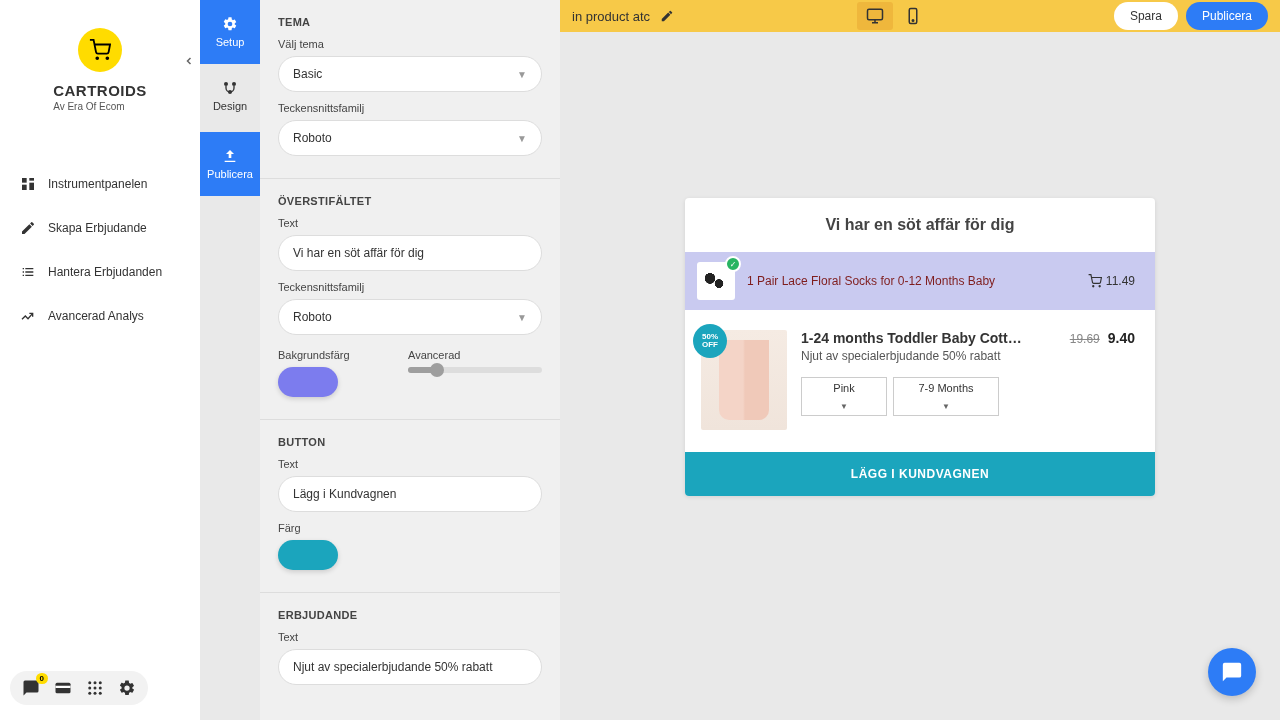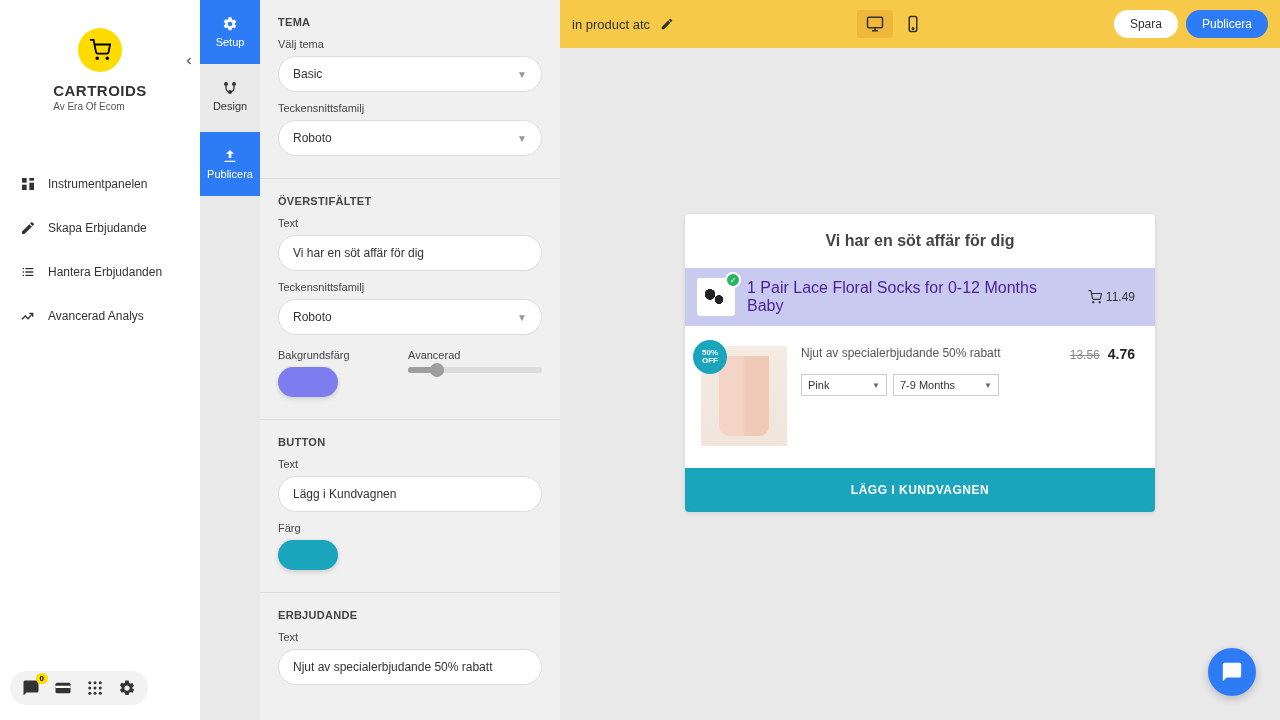--- a/index.html
+++ b/index.html
@@ -43,54 +43,54 @@
 .row .col { flex: 1; }
 .swatch { width: 60px; height: 30px; border-radius: 15px; box-shadow: 0 2px 5px rgba(0,0,0,0.15); cursor: pointer; }
 .swatch.purple { background: #7c7cee; }
 .swatch.teal { background: #1ba5bd; }
 .slider-track { width: 134px; height: 6px; background: #ddd; border-radius: 3px; position: relative; margin-bottom: 8px; }
 .slider-fill { position: absolute; left: 0; top: 0; height: 100%; width: 22%; background: #9e9e9e; border-radius: 3px; }
 .slider-thumb { position: absolute; left: 22%; top: 50%; transform: translate(-50%, -50%); width: 14px; height: 14px; background: #9e9e9e; border-radius: 50%; }
 
 
 .preview-area { flex: 1; background: #e9e9e9; display: flex; flex-direction: column; position: relative; }
-.topbar { height: 48px; background: #f7c948; display: flex; align-items: center; padding: 0 12px; gap: 10px; }
+.topbar { height: 32px; background: #f7c948; display: flex; align-items: center; padding: 0 12px; gap: 10px; }
 .topbar-title { font-size: 13px; color: #333; }
 .device-toggle { margin-left: auto; display: flex; gap: 2px; align-items: center; }
 .device-btn { width: 36px; height: 28px; display: flex; align-items: center; justify-content: center; border-radius: 3px; cursor: pointer; }
 .device-btn.active { background: #efb73c; }
 .device-btn svg { width: 18px; height: 18px; }
 .topbar-actions { margin-left: auto; display: flex; gap: 8px; }
 .btn { padding: 7px 16px; border-radius: 16px; font-size: 12px; border: none; cursor: pointer; }
 .btn-white { background: #fff; color: #333; }
 .btn-blue { background: #2d7cf6; color: #fff; }
 
 .canvas { flex: 1; display: flex; align-items: flex-start; justify-content: center; padding-top: 166px; }
 .offer-card { width: 470px; background: #fff; border-radius: 4px; box-shadow: 0 1px 4px rgba(0,0,0,0.1); overflow: hidden; }
 .offer-title { text-align: center; padding: 18px; font-size: 16px; font-weight: 600; color: #444; }
 .cart-item { background: #c9caf0; display: flex; align-items: center; padding: 10px 20px 10px 12px; position: relative; gap: 12px; }
 .cart-thumb { width: 38px; height: 38px; background: #fff; border-radius: 3px; display: flex; align-items: center; justify-content: center; position: relative; }
 .cart-thumb .pattern { width: 30px; height: 26px; background: radial-gradient(circle at 30% 40%, #222 20%, transparent 21%), radial-gradient(circle at 60% 60%, #222 18%, transparent 19%), radial-gradient(circle at 45% 70%, #fff 15%, transparent 16%); border-radius: 3px; }
 .check-badge { position: absolute; top: -6px; right: -6px; width: 16px; height: 16px; background: #28b463; border: 2px solid #fff; border-radius: 50%; display: flex; align-items: center; justify-content: center; color: #fff; font-size: 8px; }
-.cart-name { flex: 1; font-size: 16px; color: #4c1d95; }
+.cart-name { flex: 1; font-size: 12px; color: #7f1d1d; }
 .cart-price { display: flex; align-items: center; gap: 4px; font-size: 12px; color: #333; }
 .cart-price svg { width: 14px; height: 14px; }
 
 .offer-body { display: flex; gap: 14px; padding: 20px 20px 22px 16px; position: relative; align-items: flex-start; border-radius: 11px; }
 .offer-img { width: 86px; height: 100px; background: linear-gradient(180deg, #f5ebe3 0%, #f0e4db 100%); border-radius: 2px; display: flex; align-items: center; justify-content: center; }
 .offer-img .socks { width: 50px; height: 80px; background: linear-gradient(90deg, #f4d4c7 48%, #f0c9b9 52%); border-radius: 0 0 10px 10px; }
 .discount-badge { position: absolute; top: 14px; left: 8px; width: 34px; height: 34px; background: #1ba5bd; color: #fff; border-radius: 50%; display: flex; flex-direction: column; align-items: center; justify-content: center; font-size: 8px; font-weight: bold; line-height: 1; }
 .offer-info { flex: 1; }
 .offer-name { font-size: 14px; font-weight: 600; color: #333; margin-bottom: 3px; }
 .offer-desc { font-size: 12px; color: #555; margin-bottom: 14px; }
 .offer-prices { font-size: 14px; display: flex; gap: 8px; align-items: baseline; }
 .old-price { text-decoration: line-through; color: #888; font-size: 12px; }
 .new-price { font-weight: 600; color: #222; }
 .variant-selects { display: flex; gap: 6px; }
-.vsel { border: 1px solid #ccc; padding: 4px 6px; font-size: 11px; color: #333; display: flex; align-items: center; justify-content: space-between; gap: 8px; background: #fff; cursor: pointer; }
+.vsel { border: 1px solid #ccc; padding: 4px 6px; font-size: 11px; color: #333; display: flex; align-items: center; justify-content: space-between; gap: 8px; background: #fff; cursor: pointer; flex-direction: column; }
 .vsel:first-child { width: 86px; }
 .vsel:last-child { width: 106px; }
 .vsel .ar { font-size: 8px; color: #666; }
 
 .atc-btn { background: #1ba5bd; color: #fff; text-align: center; padding: 15px; font-size: 12px; font-weight: 600; letter-spacing: 0.5px; cursor: pointer; }
 
 .chat-bubble { position: absolute; bottom: 24px; right: 24px; width: 48px; height: 48px; background: #2d7cf6; border-radius: 50%; display: flex; align-items: center; justify-content: center; box-shadow: 0 3px 8px rgba(0,0,0,0.2); cursor: pointer; }
 .chat-bubble svg { width: 22px; height: 22px; fill: #fff; }
 
 .icon-pencil { width: 14px; height: 14px; cursor: pointer; }
@@ -319,25 +319,26 @@
         <div class="discount-badge">
           <span>50%</span>
           <span>OFF</span>
         </div>
         <div class="offer-img">
             <div class="socks"></div>
           </div>
         <div class="offer-info">
           <div style="display:flex;gap:10px;align-items:flex-start;">
             <div style="flex:1;">
+              <div class="offer-name">1-24 months Toddler Baby Cott…</div>
               <div class="offer-desc">Njut av specialerbjudande 50% rabatt</div>
             </div>
             <div class="offer-prices">
-              <span class="old-price">13.56</span>
-              <span class="new-price">4.76</span>
+              <span class="old-price">19.69</span>
+              <span class="new-price">9.40</span>
             </div>
           </div>
           <div class="variant-selects">
             <div class="vsel">
               <span>Pink</span>
               <span class="ar">▼</span>
             </div>
             <div class="vsel">
               <span>7-9 Months</span>
               <span class="ar">▼</span>

